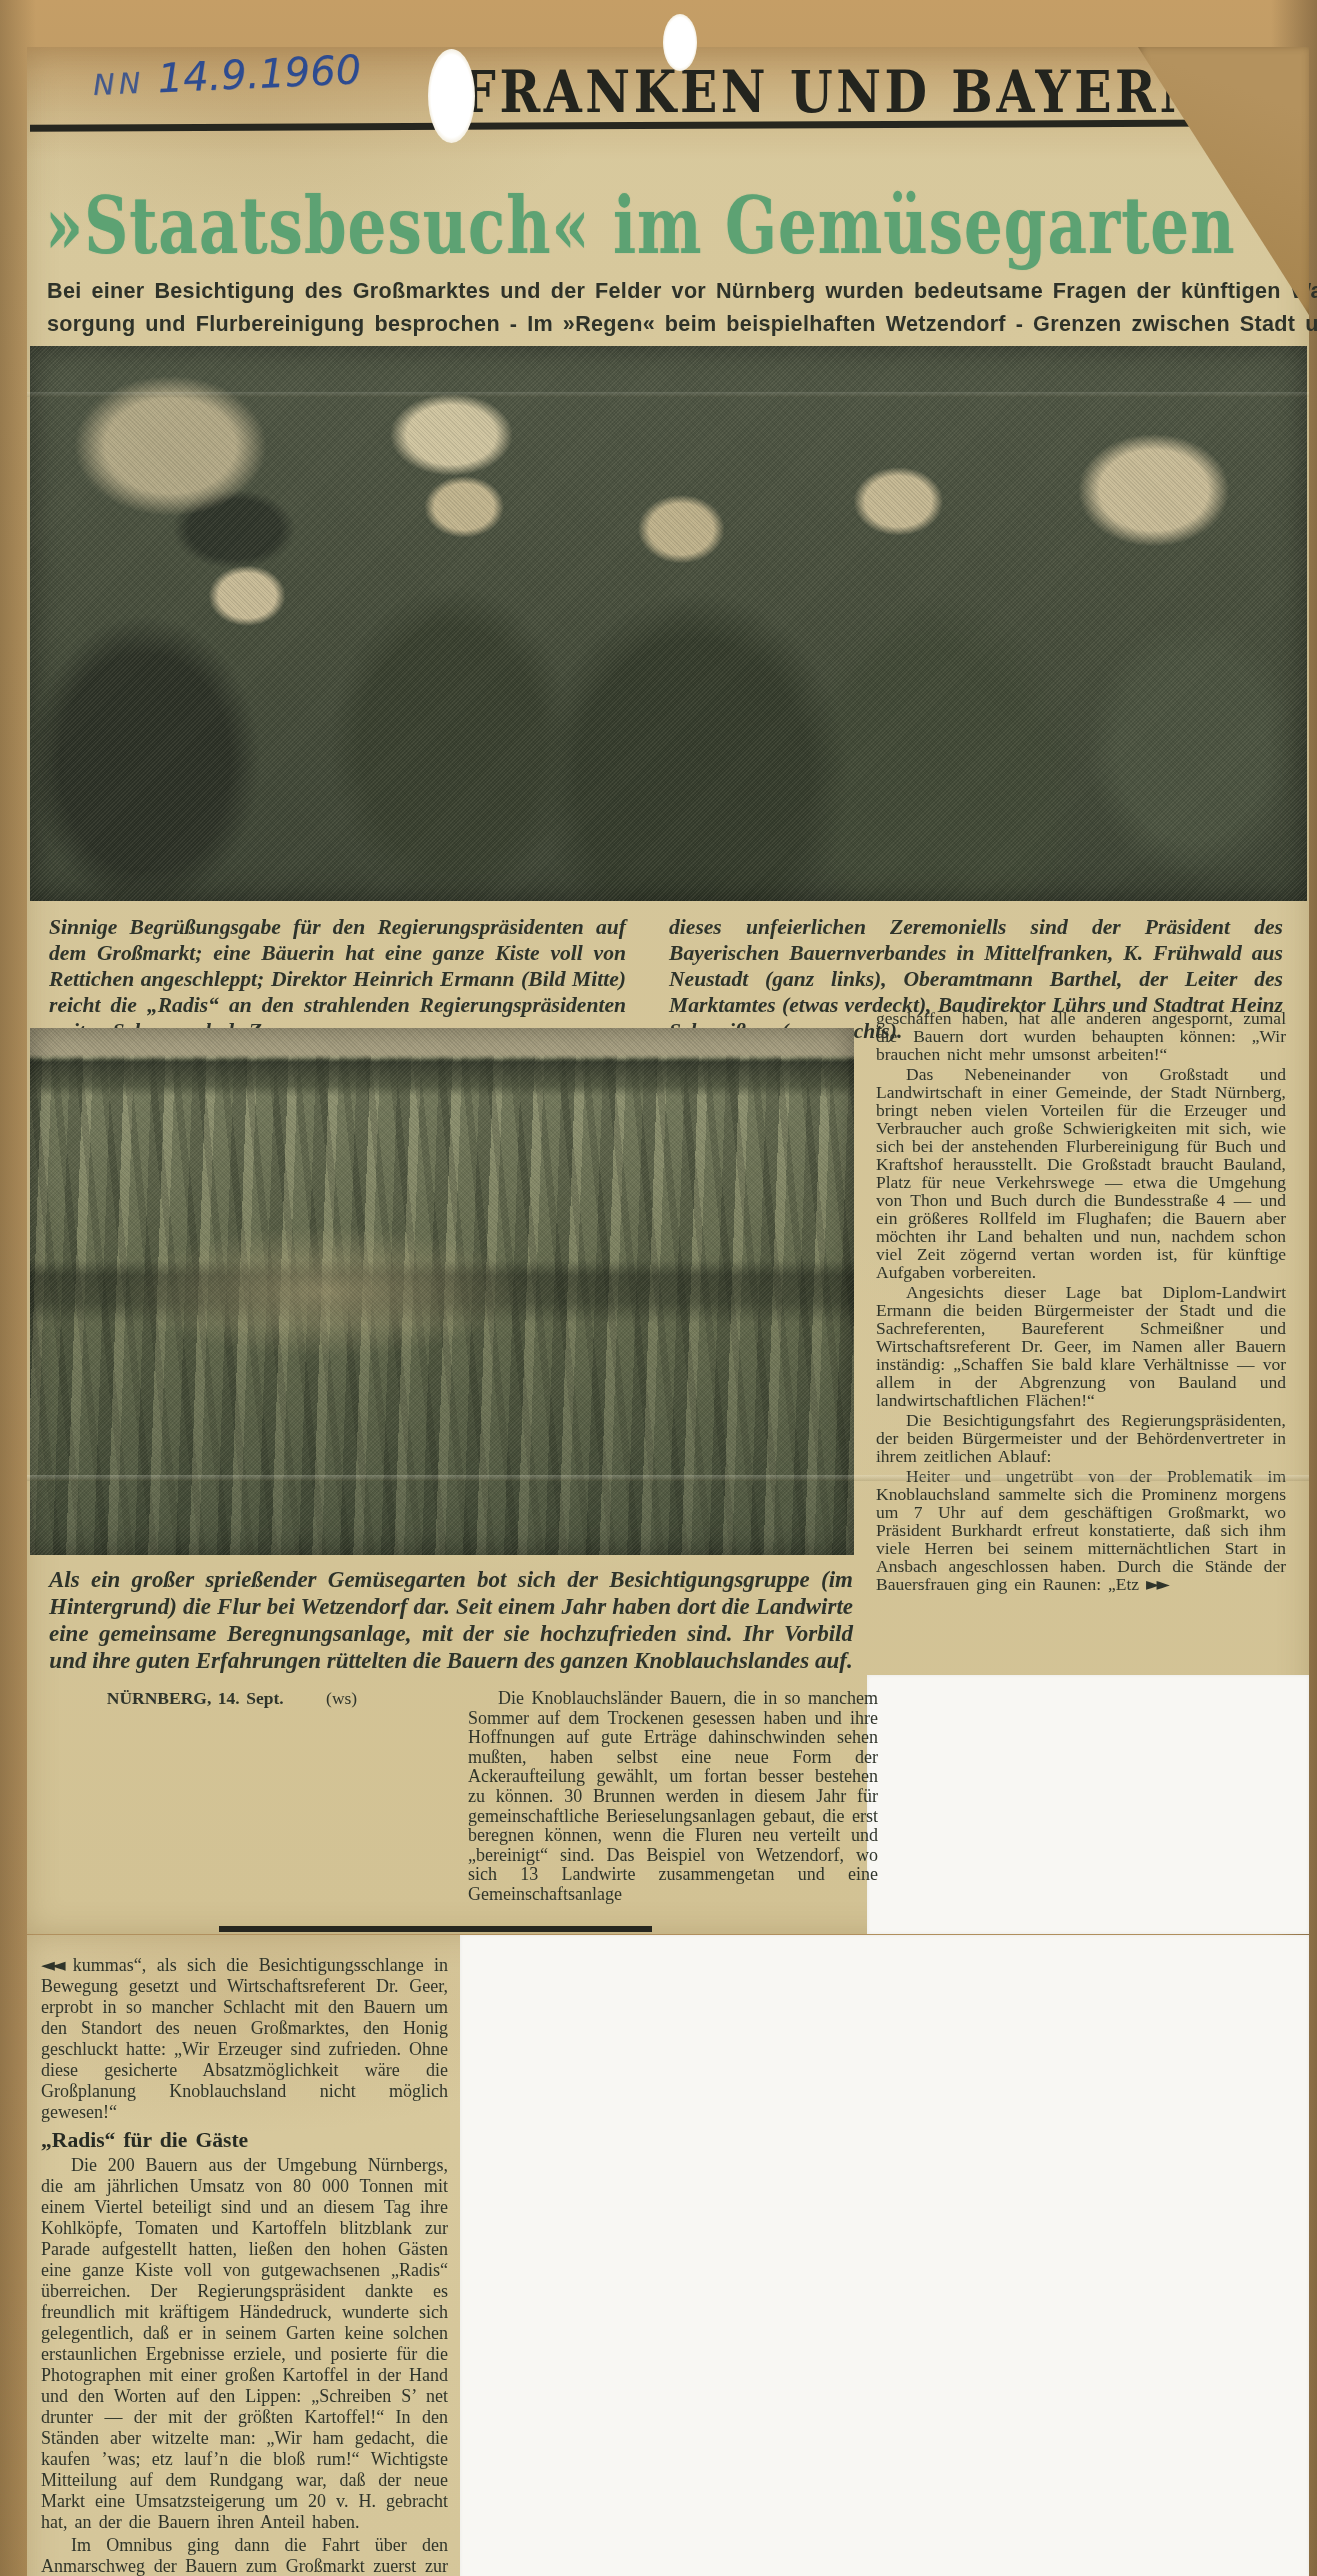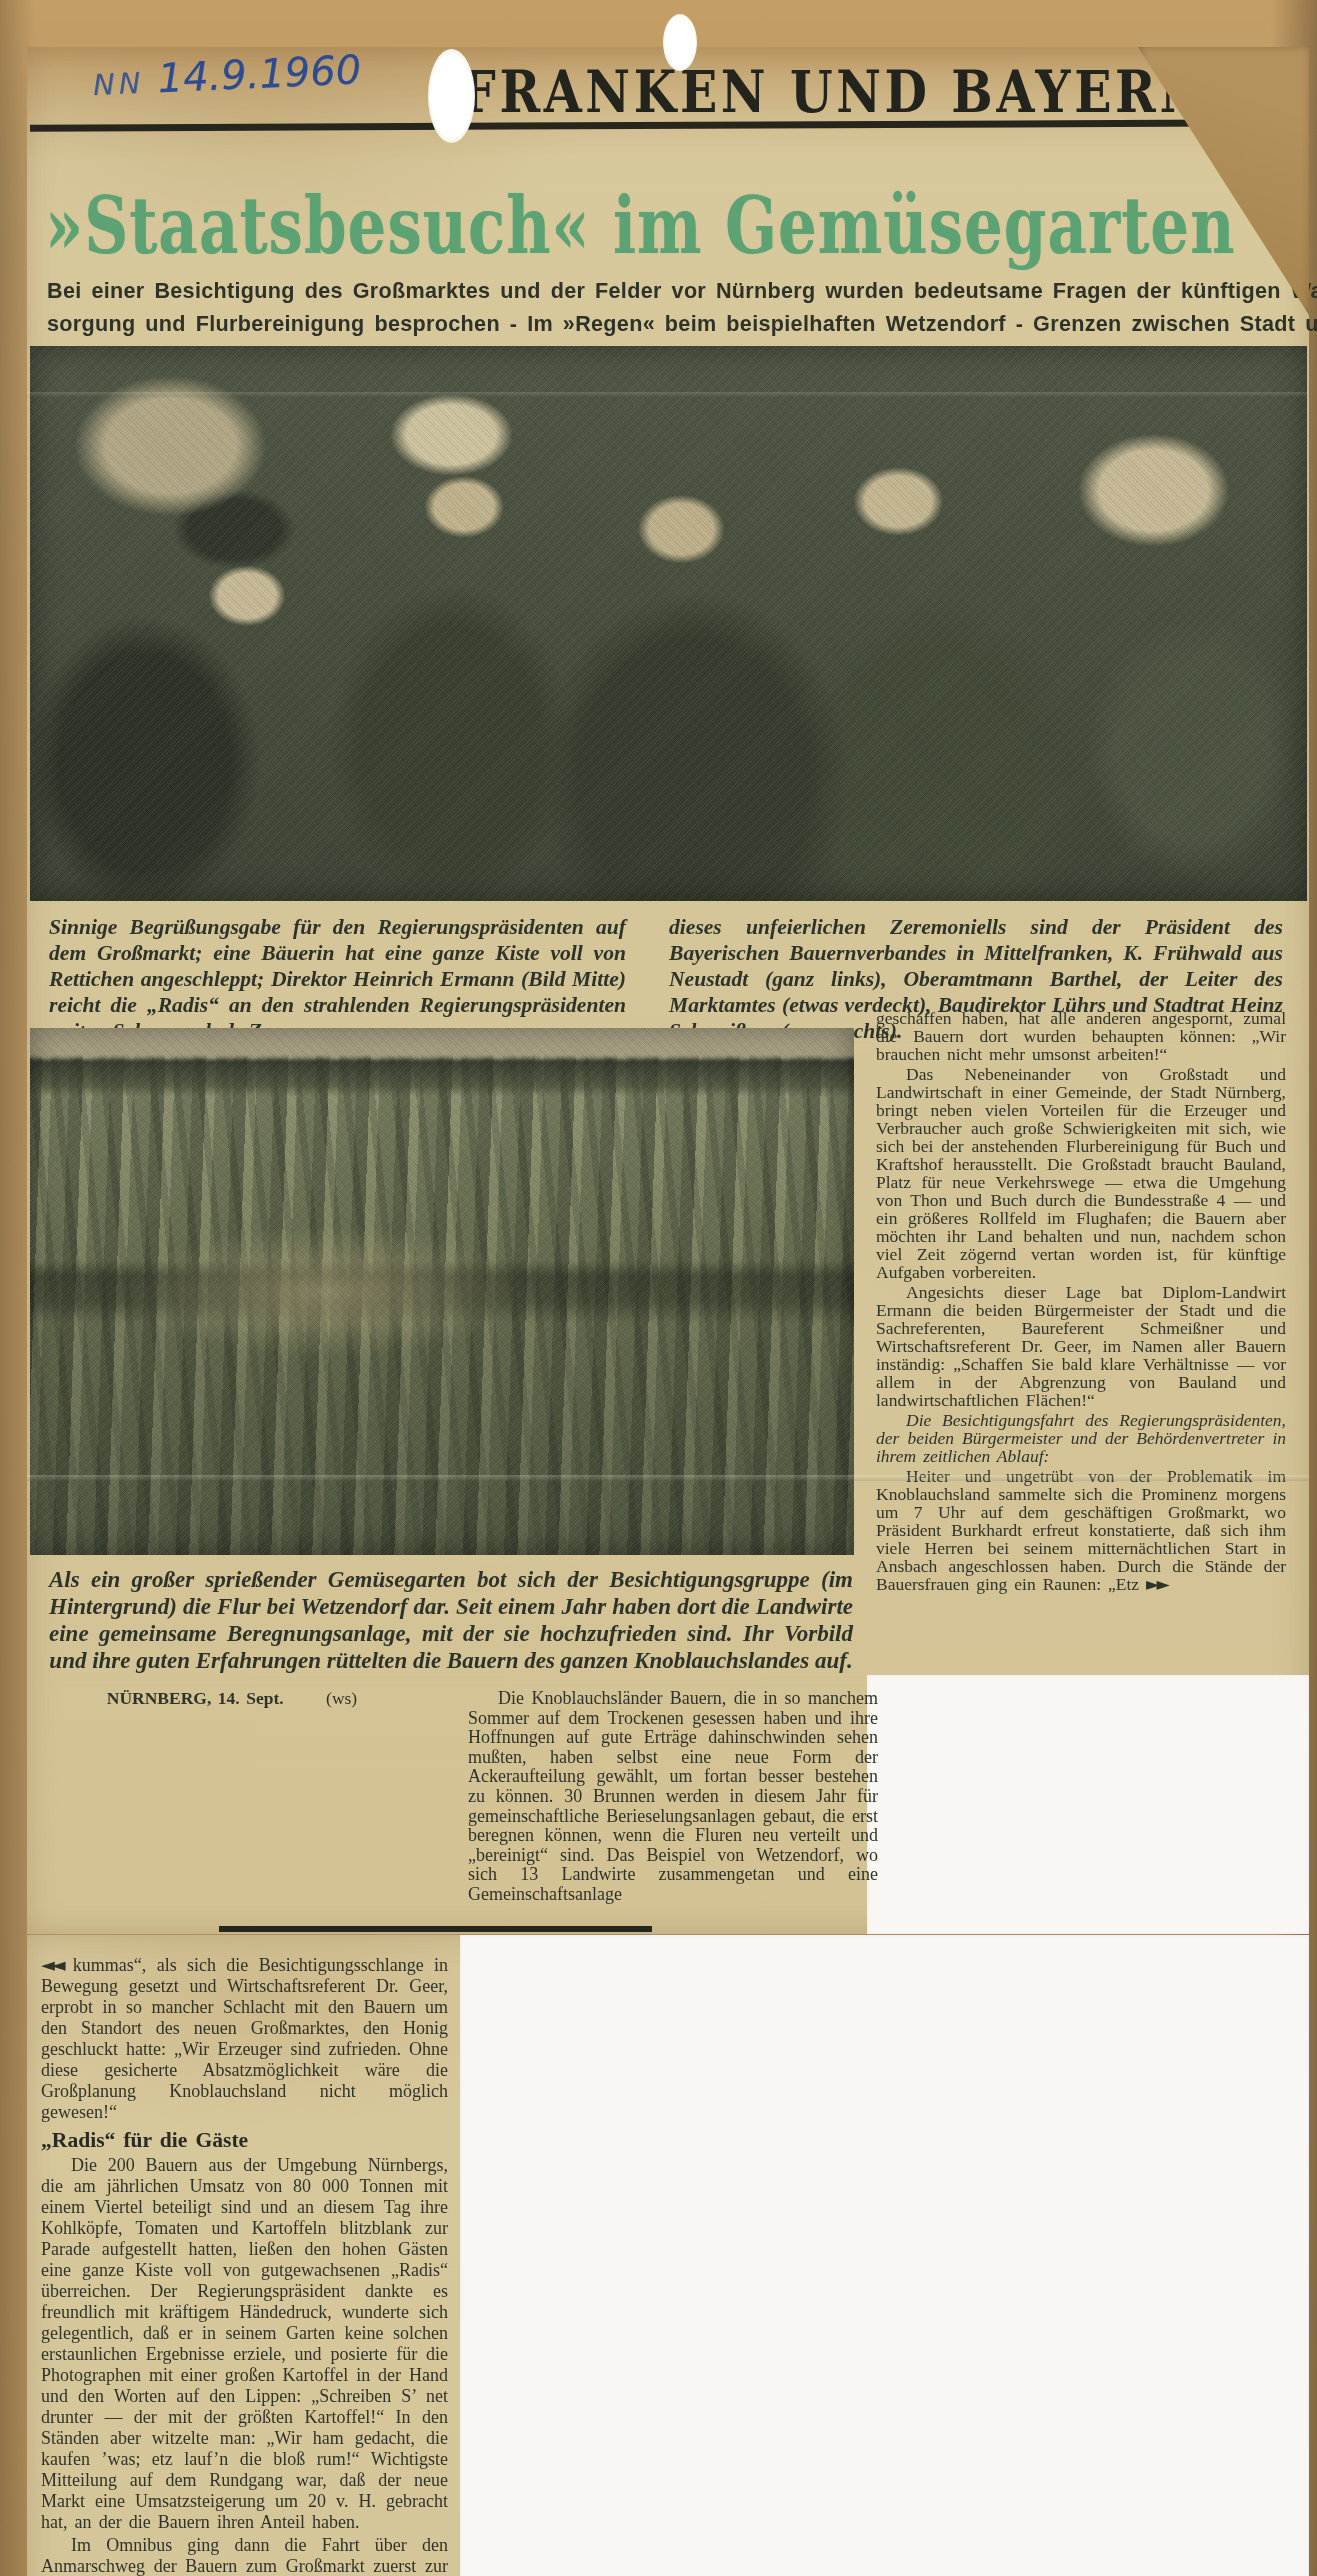--- a/index.html
+++ b/index.html
@@ -48,21 +48,21 @@
   }
   .subhead{
     font-family:"Liberation Sans", sans-serif;font-weight:bold;color:#2e3229;
     white-space:nowrap;letter-spacing:0.3px;word-spacing:3.6px;
   }
   
   .body-text{ text-align:justify; color:#2f342a; }
   .body-text p{margin:0 0 2.1px 0; text-indent:30px;}
   .body-text p.noindent{text-indent:0;}
   .bold{font-weight:bold;text-align:center;}
-  .italic{font-style:italic;}
+  .italic{}
   .caption{
     font-style:italic;font-weight:bold;color:#2e332a;text-align:justify;
   }
   .colhead{
     font-family:"Liberation Serif", serif;font-weight:bold;color:#272b23;
     text-indent:0 !important;
   }
   .dateline{text-align:center;font-weight:bold;}
   .dateline .agency{font-weight:normal;margin-left:36px;}
   .arrow{font-family:"DejaVu Sans", sans-serif;letter-spacing:-3.1px;font-style:normal;}

